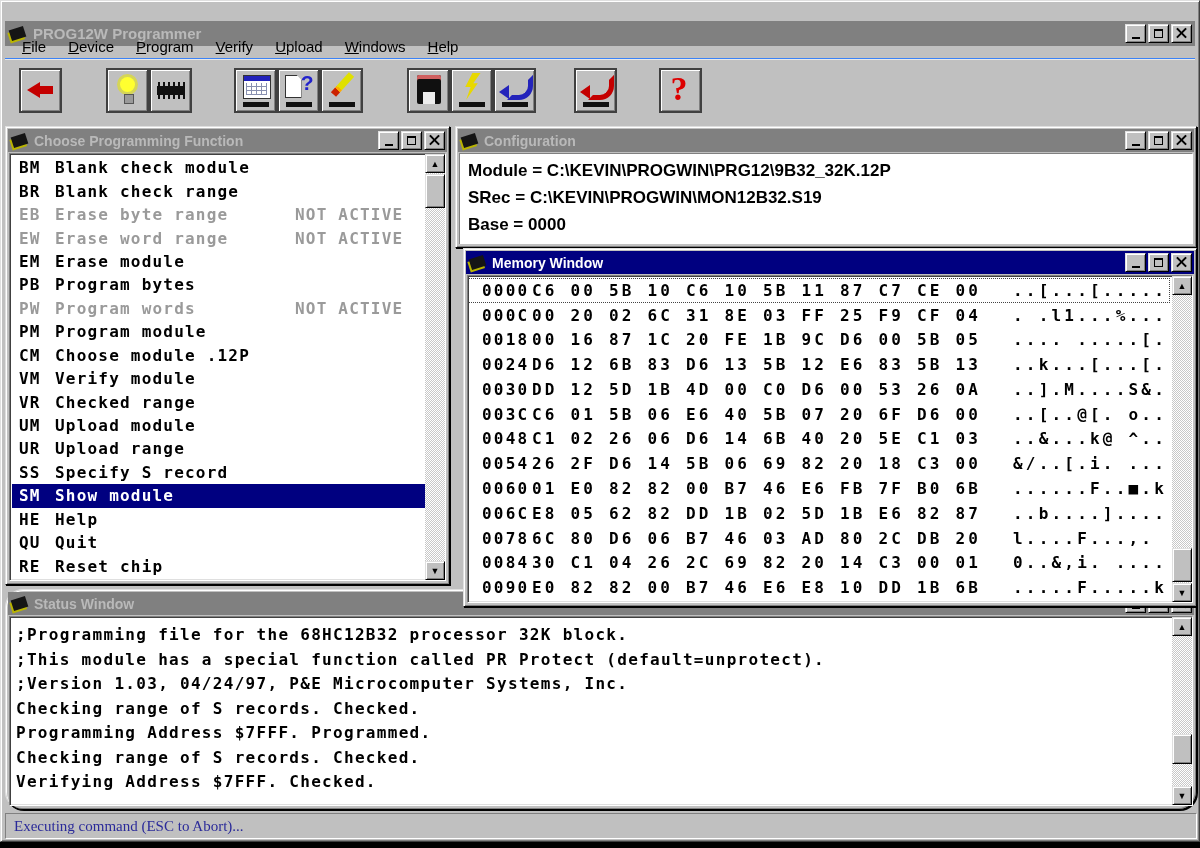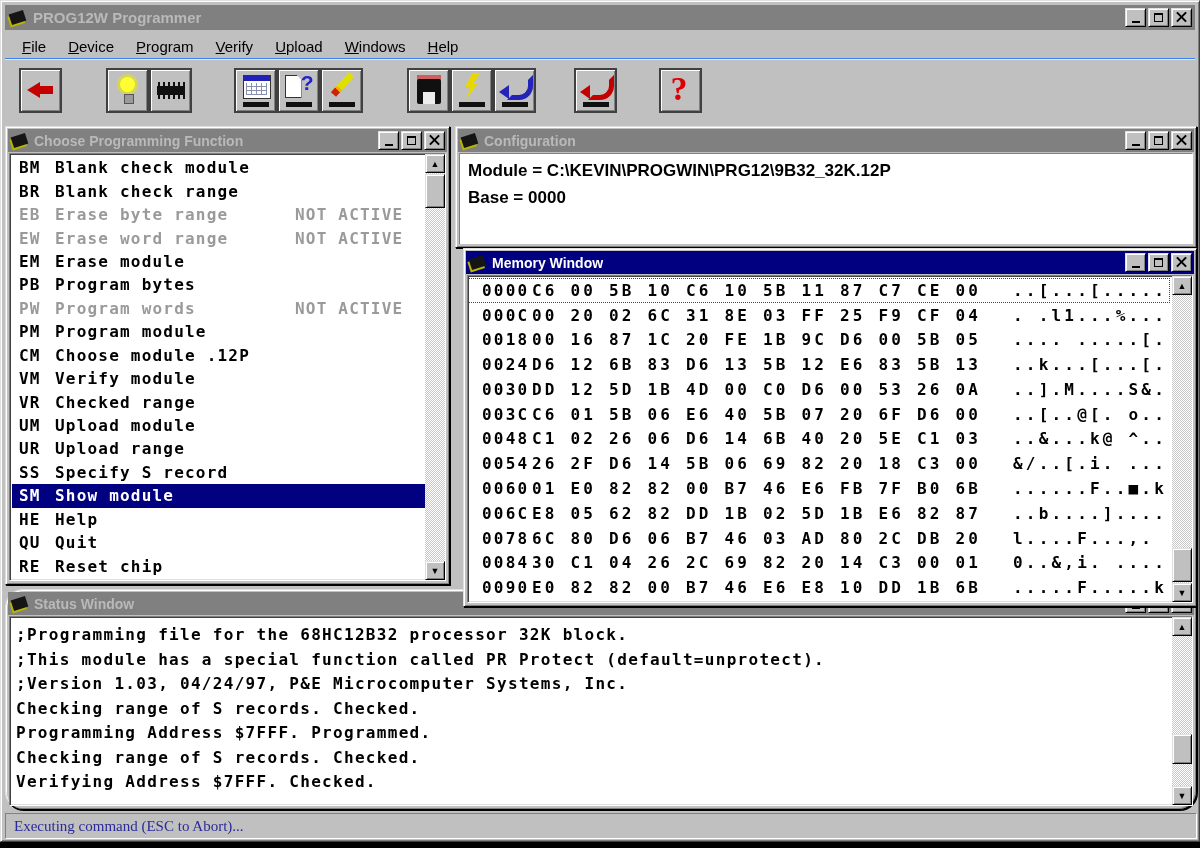--- a/index.html
+++ b/index.html
@@ -36,21 +36,21 @@
         background:conic-gradient(#fff 25%, #c8c8c8 0 50%, #fff 0 75%, #c8c8c8 0); background-size:2px 2px; }
   .sb-btn { position:absolute; left:0; width:20px; height:19px; display:flex; align-items:center; justify-content:center;
             font-size:9px; color:#000; }
   .sb-up { top:0; } .sb-down { bottom:0; }
   .sb-track { position:absolute; left:0; top:19px; bottom:19px; width:20px; }
   .sb-thumb { position:absolute; left:0; width:20px; height:34px; background:#c0c0c0;
               border:1px solid #dfdfdf; border-right-color:#000; border-bottom-color:#000;
               box-shadow: inset 1px 1px 0 #fff, inset -1px -1px 0 #808080; }
 
   
-  .main-titlebar { position:absolute; left:4px; right:4px; top:4px; height:25px; background:#808080;
+  .main-titlebar { position:absolute; left:4px; right:4px; top:20px; height:25px; background:#808080;
                    display:flex; align-items:center; gap:6px; padding:0 3px; }
   .main-title { font-weight:bold; font-size:15px; color:#b9b9b9; flex:1; }
   .menubar { position:absolute; left:4px; top:31px; right:4px; height:27px; display:flex; align-items:flex-end;
              padding-left:8px; gap:4px; border-bottom:1px solid #3b82f6; box-shadow:0 1px 0 #e8e8e8; }
   .menu-item { font-size:15px; color:#000; padding:3px 9px; cursor:default; }
   .menu-item u { text-decoration:underline; }
 
   
   .toolbar { position:absolute; left:4px; top:59px; right:4px; height:60px; display:flex; align-items:center; }
   .tb-group { display:flex; }
@@ -375,20 +375,21 @@
           </span>
         <span class="cap-btn raised">
             <span class="g-x"></span>
           </span>
       </span>
     </div>
     <div class="subwin-content" style="background:#fff; border:1px solid #808080; border-right-color:#fff; border-bottom:none;">
       <div class="cfg-lines">
 
       <div class="cfg-line">Module = C:\KEVIN\PROGWIN\PRG12\9B32_32K.12P</div>
+          <div class="cfg-line">SRec = C:\KEVIN\PROGWIN\MON12B32.S19</div>
           <div class="cfg-line">Base = 0000</div>
         </div>
     </div>
   </div>
 
   <div class="subwin mem-window">
     <div class="titlebar active">
       <span class="chip-ico"></span>
       <span class="title-text">Memory Window</span>
       <span class="cap-btns">

